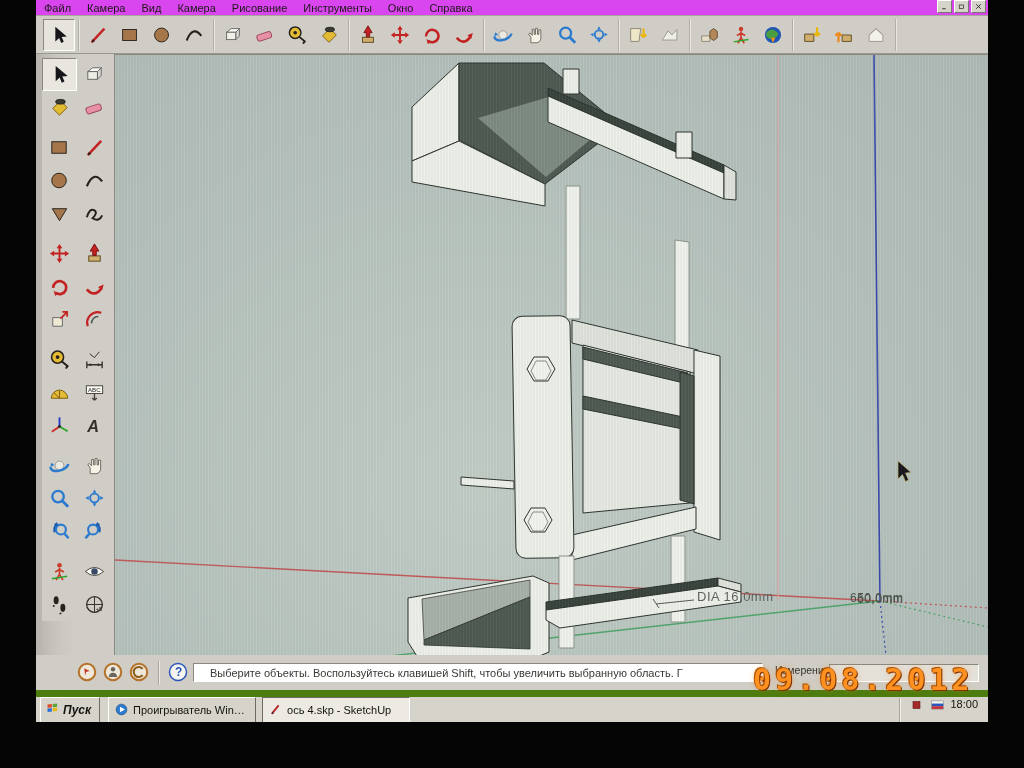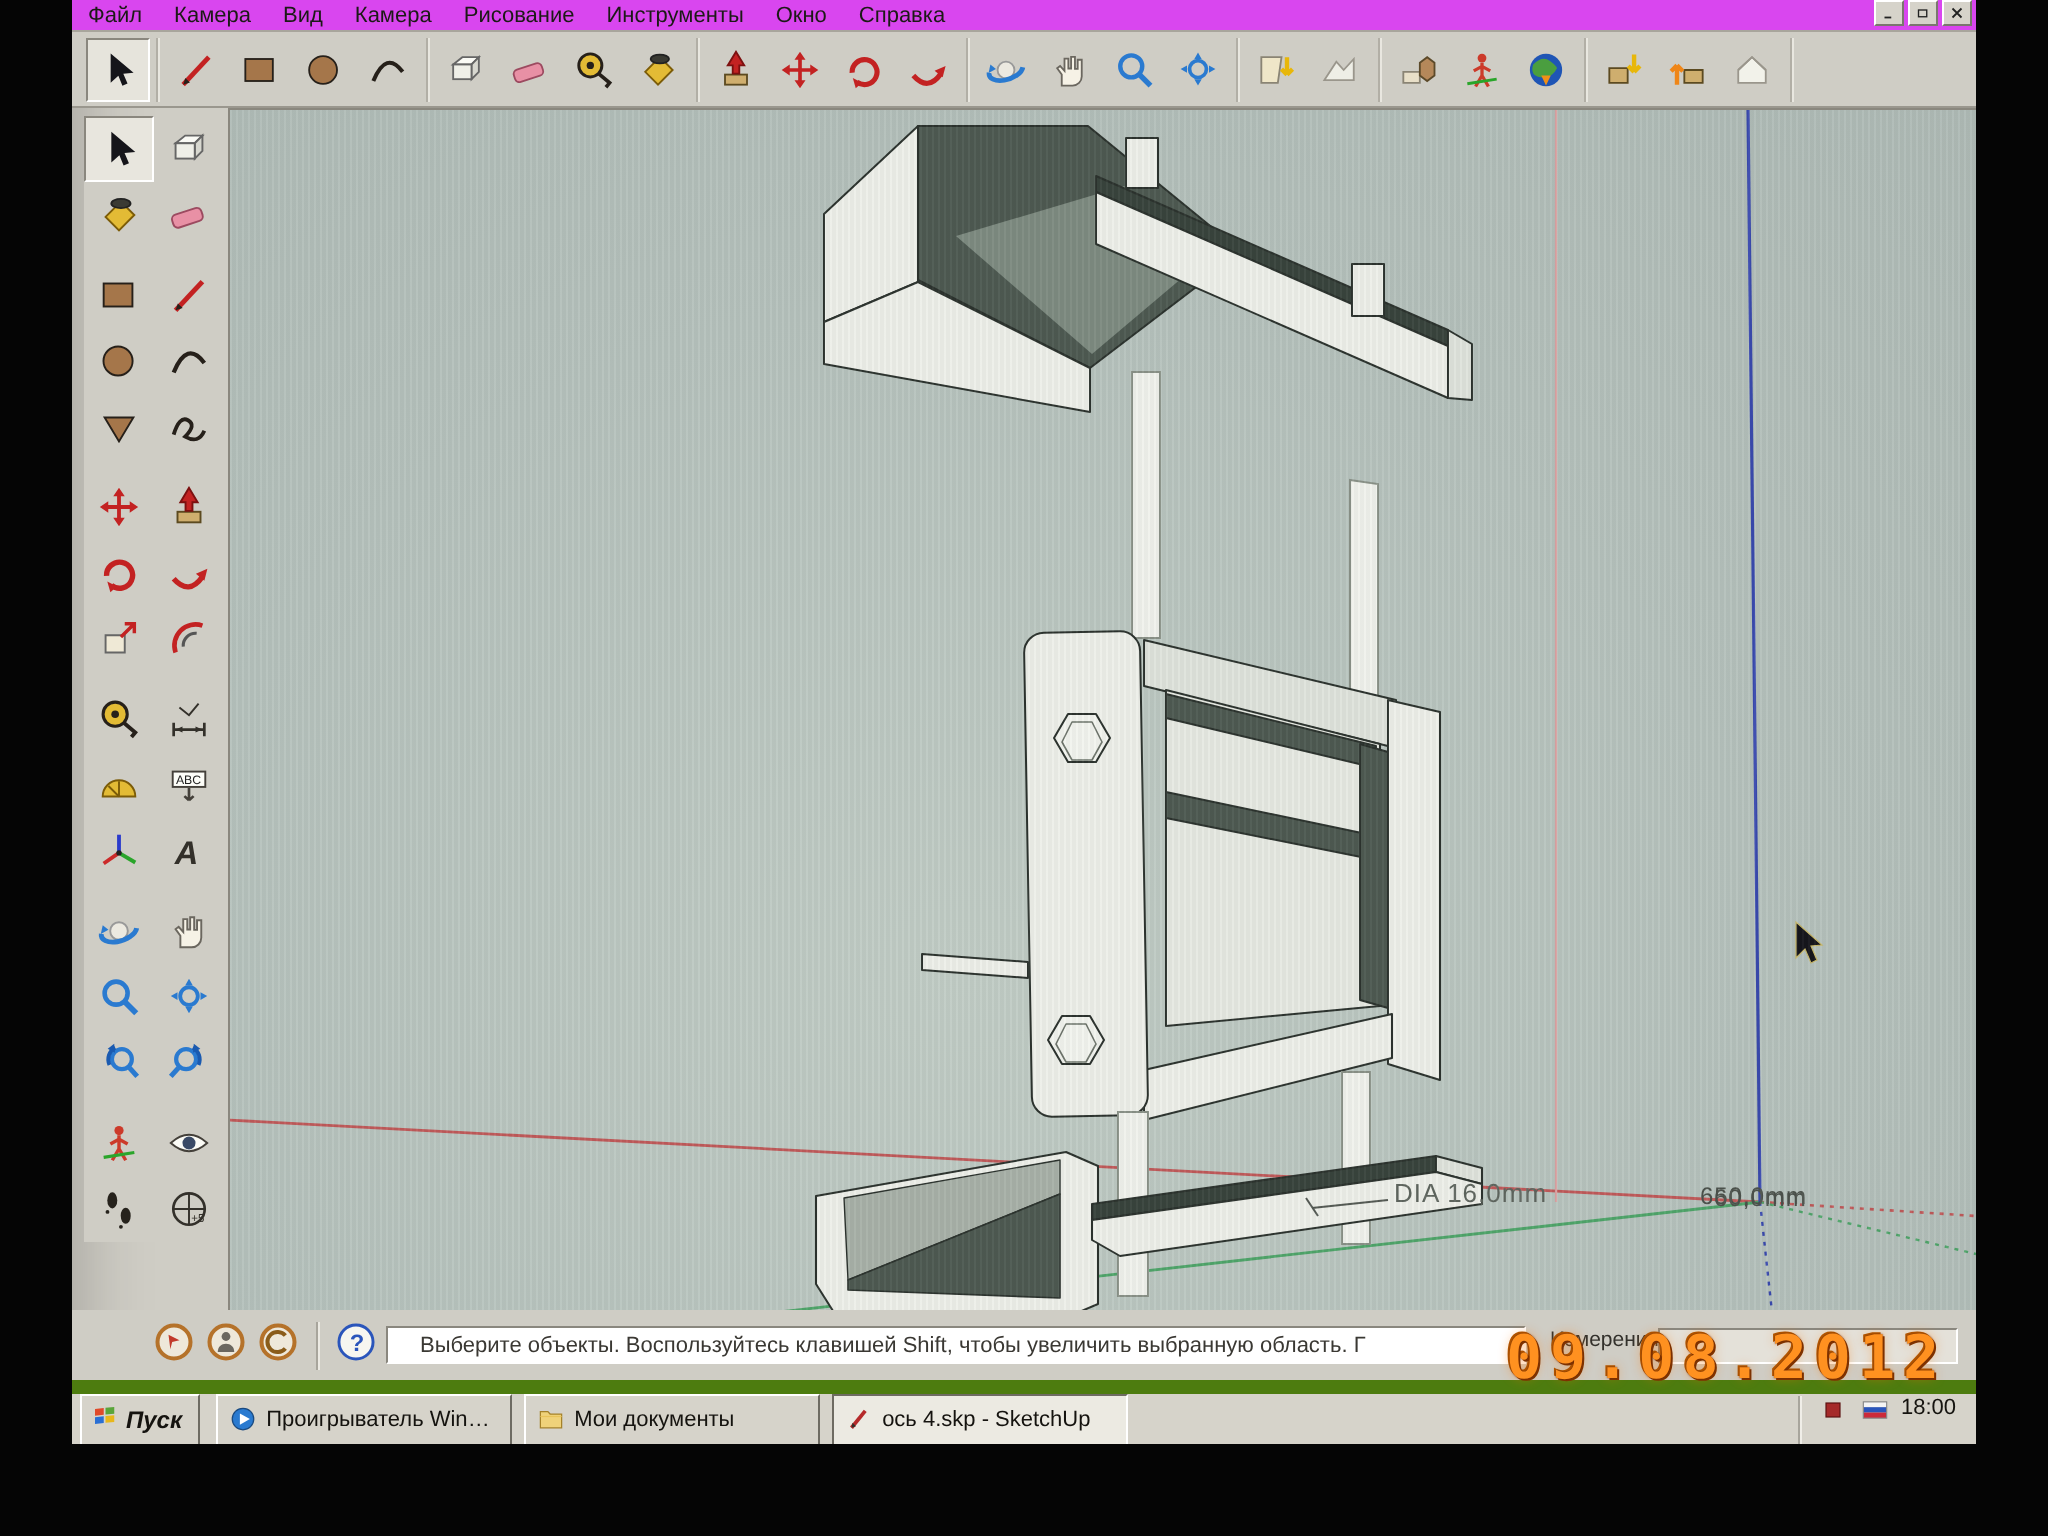--- a/index.html
+++ b/index.html
@@ -630,27 +630,20 @@
       <span>Пуск</span>
     </div>
     <span id="task-slots" style="display:flex">
         <div class="task-btn">
           <svg class="kicon" viewBox="0 0 24 24">
             <circle cx="12" cy="12" r="8.6" fill="#2a7ad0" stroke="#1a4a80"></circle>
             <path d="M9.5 7.5l8 4.5-8 4.5z" fill="#fff"></path>
           </svg>
           <span class="lbl">Проигрыватель Windo...</span>
         </div>
-        <div class="task-btn">
-          <svg class="kicon" viewBox="0 0 24 24">
-            <path d="M3.5 7.5V6h6l1.8 2H20.5v11h-17z" fill="#efd27a" stroke="#a5822a"></path>
-            <path d="M3.5 10h17" stroke="#e8c35a"></path>
-          </svg>
-          <span class="lbl">Мои документы</span>
-        </div>
         <div class="task-btn active">
           <svg class="kicon" viewBox="0 0 24 24">
             <path d="M6 19L17 5.5" stroke="#b52a2a" stroke-width="3"></path>
             <path d="M6 19l.8-4 2.8 2.8z" fill="#33302a"></path>
           </svg>
           <span class="lbl">ось 4.skp - SketchUp</span>
         </div>
       </span>
     <div id="tray">
       <span id="tray-app-slot"><svg class="kicon" viewBox="0 0 24 24">

